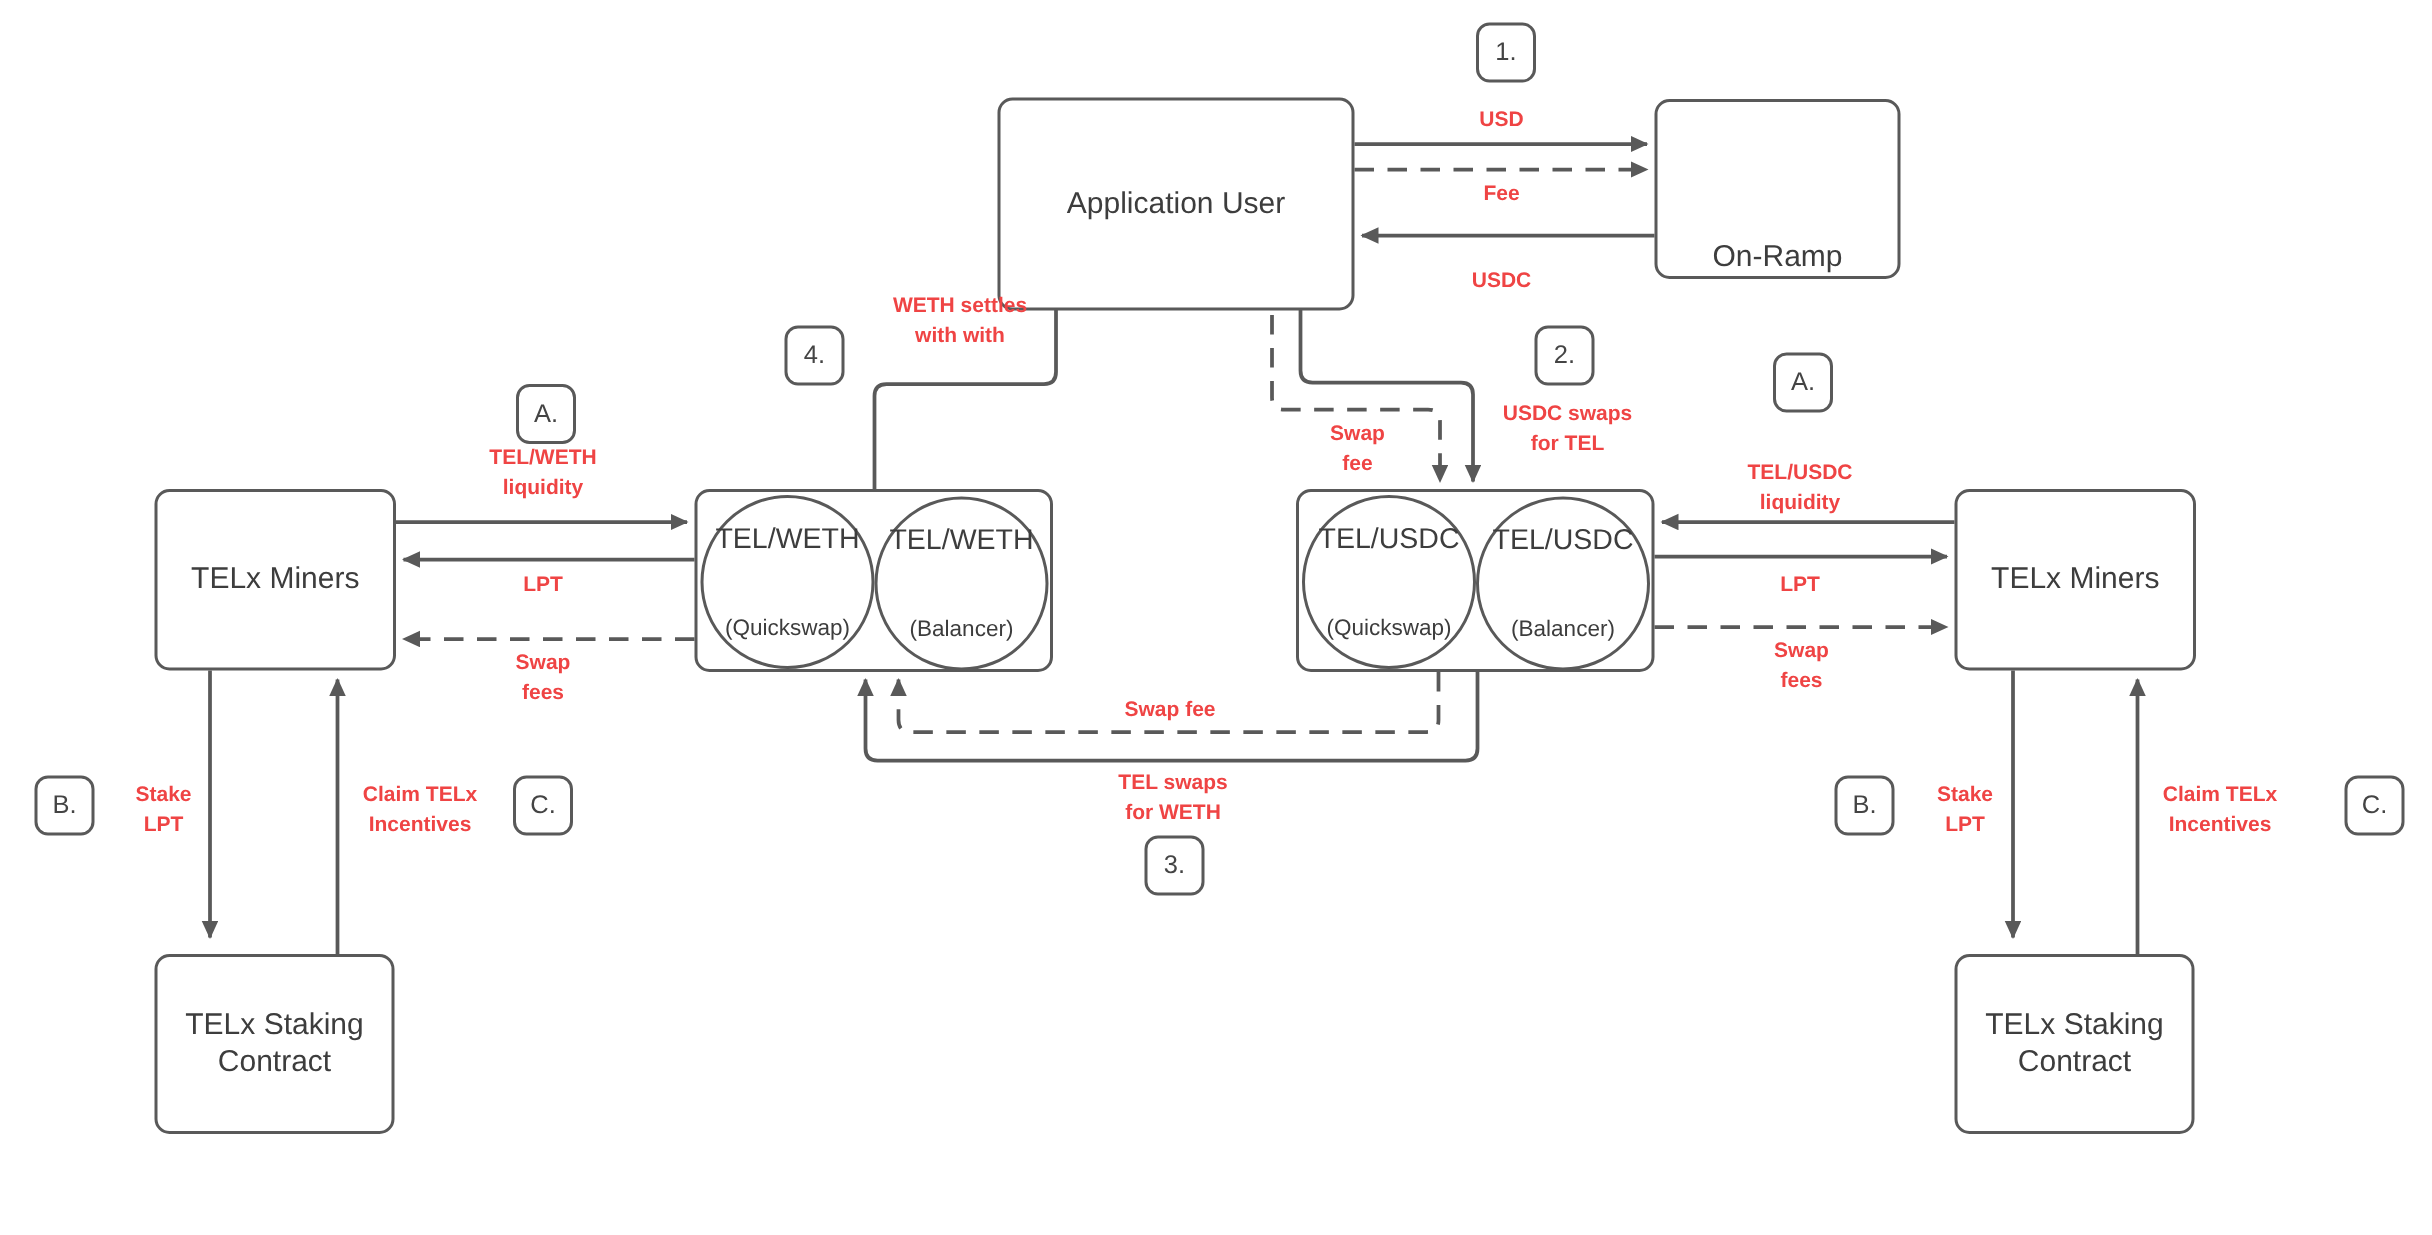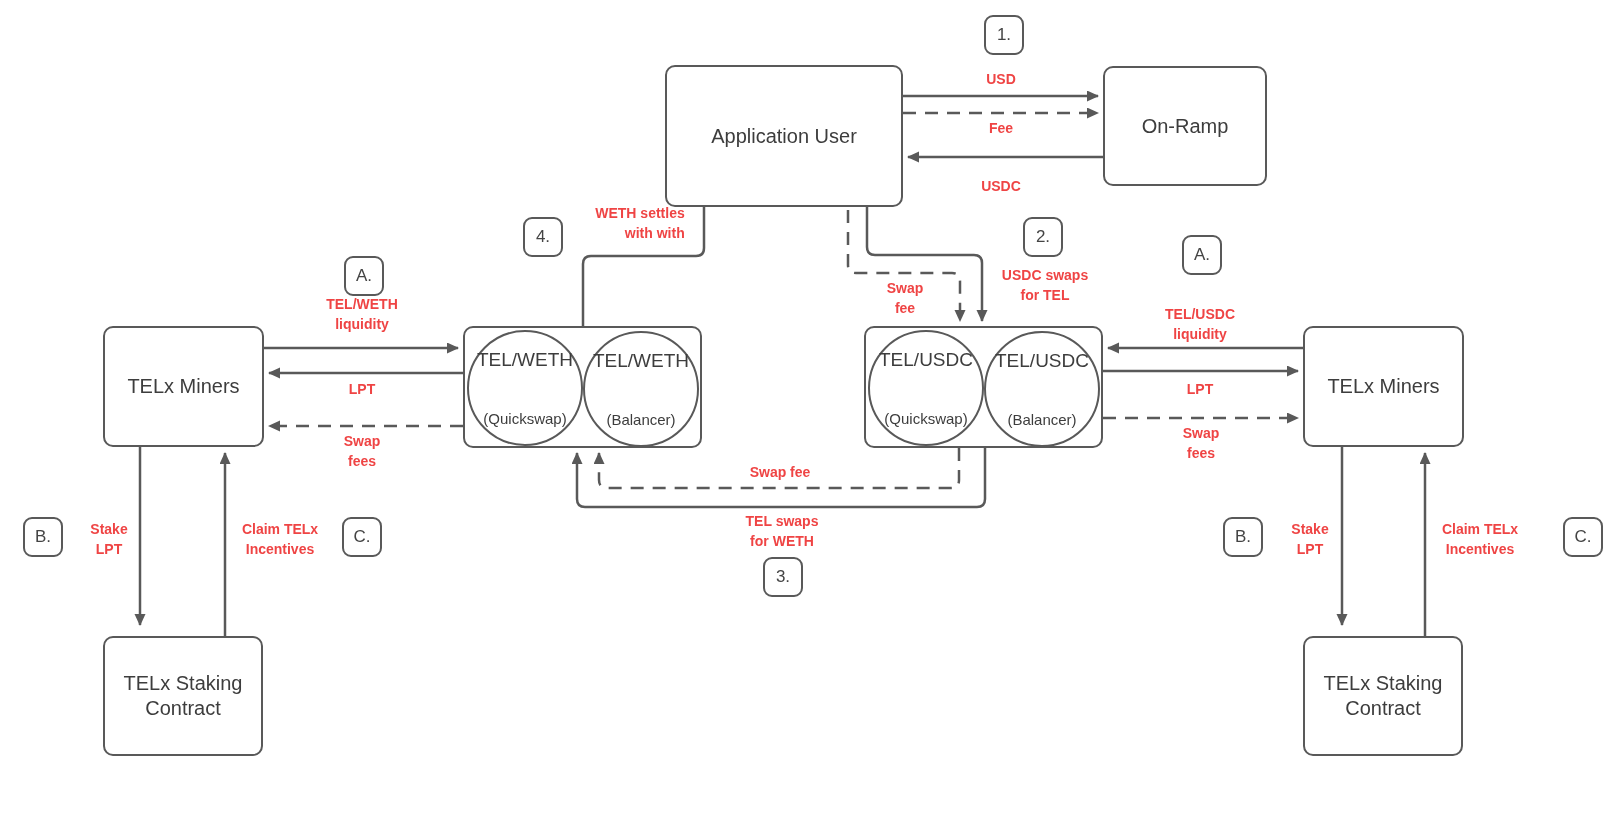--- a/index.html
+++ b/index.html
@@ -111,21 +111,21 @@
       <path d="M 985 448 L 985 499 Q 985 507 977 507 L 585 507 Q 577 507 577 499 L 577 453" marker-end="url(#arw)"></path>
 
       <path stroke-dasharray="13 9" d="M 959 448 L 959 480 Q 959 488 951 488 L 607 488 Q 599 488 599 480 L 599 453" marker-end="url(#arw)"></path>
     </g>
   </svg>
 
   <div class="box" style="left:665px; top:65px; width:238px; height:142px;">
     <span>Application User</span>
   </div>
 
-  <div class="box" style="left:1103px; top:66px; width:164px; height:120px;">
+  <div class="box" style="left:1103px; top:66px; width:164px; height:120px;align-items:flex-end;">
     <span>On-Ramp</span>
   </div>
 
   <div class="box" style="left:103px; top:326px; width:161px; height:121px;">
     <span>TELx Miners</span>
   </div>
 
   <div class="box pool" style="left:463px; top:326px; width:239px; height:122px;">
     <div class="circle" style="left:2px; top:2px;">
       <span class="main">TEL/WETH</span>
@@ -208,21 +208,21 @@
   <div class="elabel" style="left:1200px; top:304px;">
     <div>TEL/USDC</div>
     <div>liquidity</div>
   </div>
   <div class="elabel" style="left:1200px; top:379px;">LPT</div>
   <div class="elabel" style="left:1201px; top:423px;">
     <div>Swap</div>
     <div>fees</div>
   </div>
 
-  <div class="elabel" style="left:640px; top:203px;text-align:right;">
+  <div class="elabel" style="left:640px; top:193px;">
     <div>WETH settles</div>
     <div>with with</div>
   </div>
 
   <div class="elabel" style="left:1045px; top:265px;text-align:center;">
     <div>USDC swaps</div>
     <div>for TEL</div>
   </div>
   <div class="elabel" style="left:905px; top:278px;">
     <div>Swap</div>

